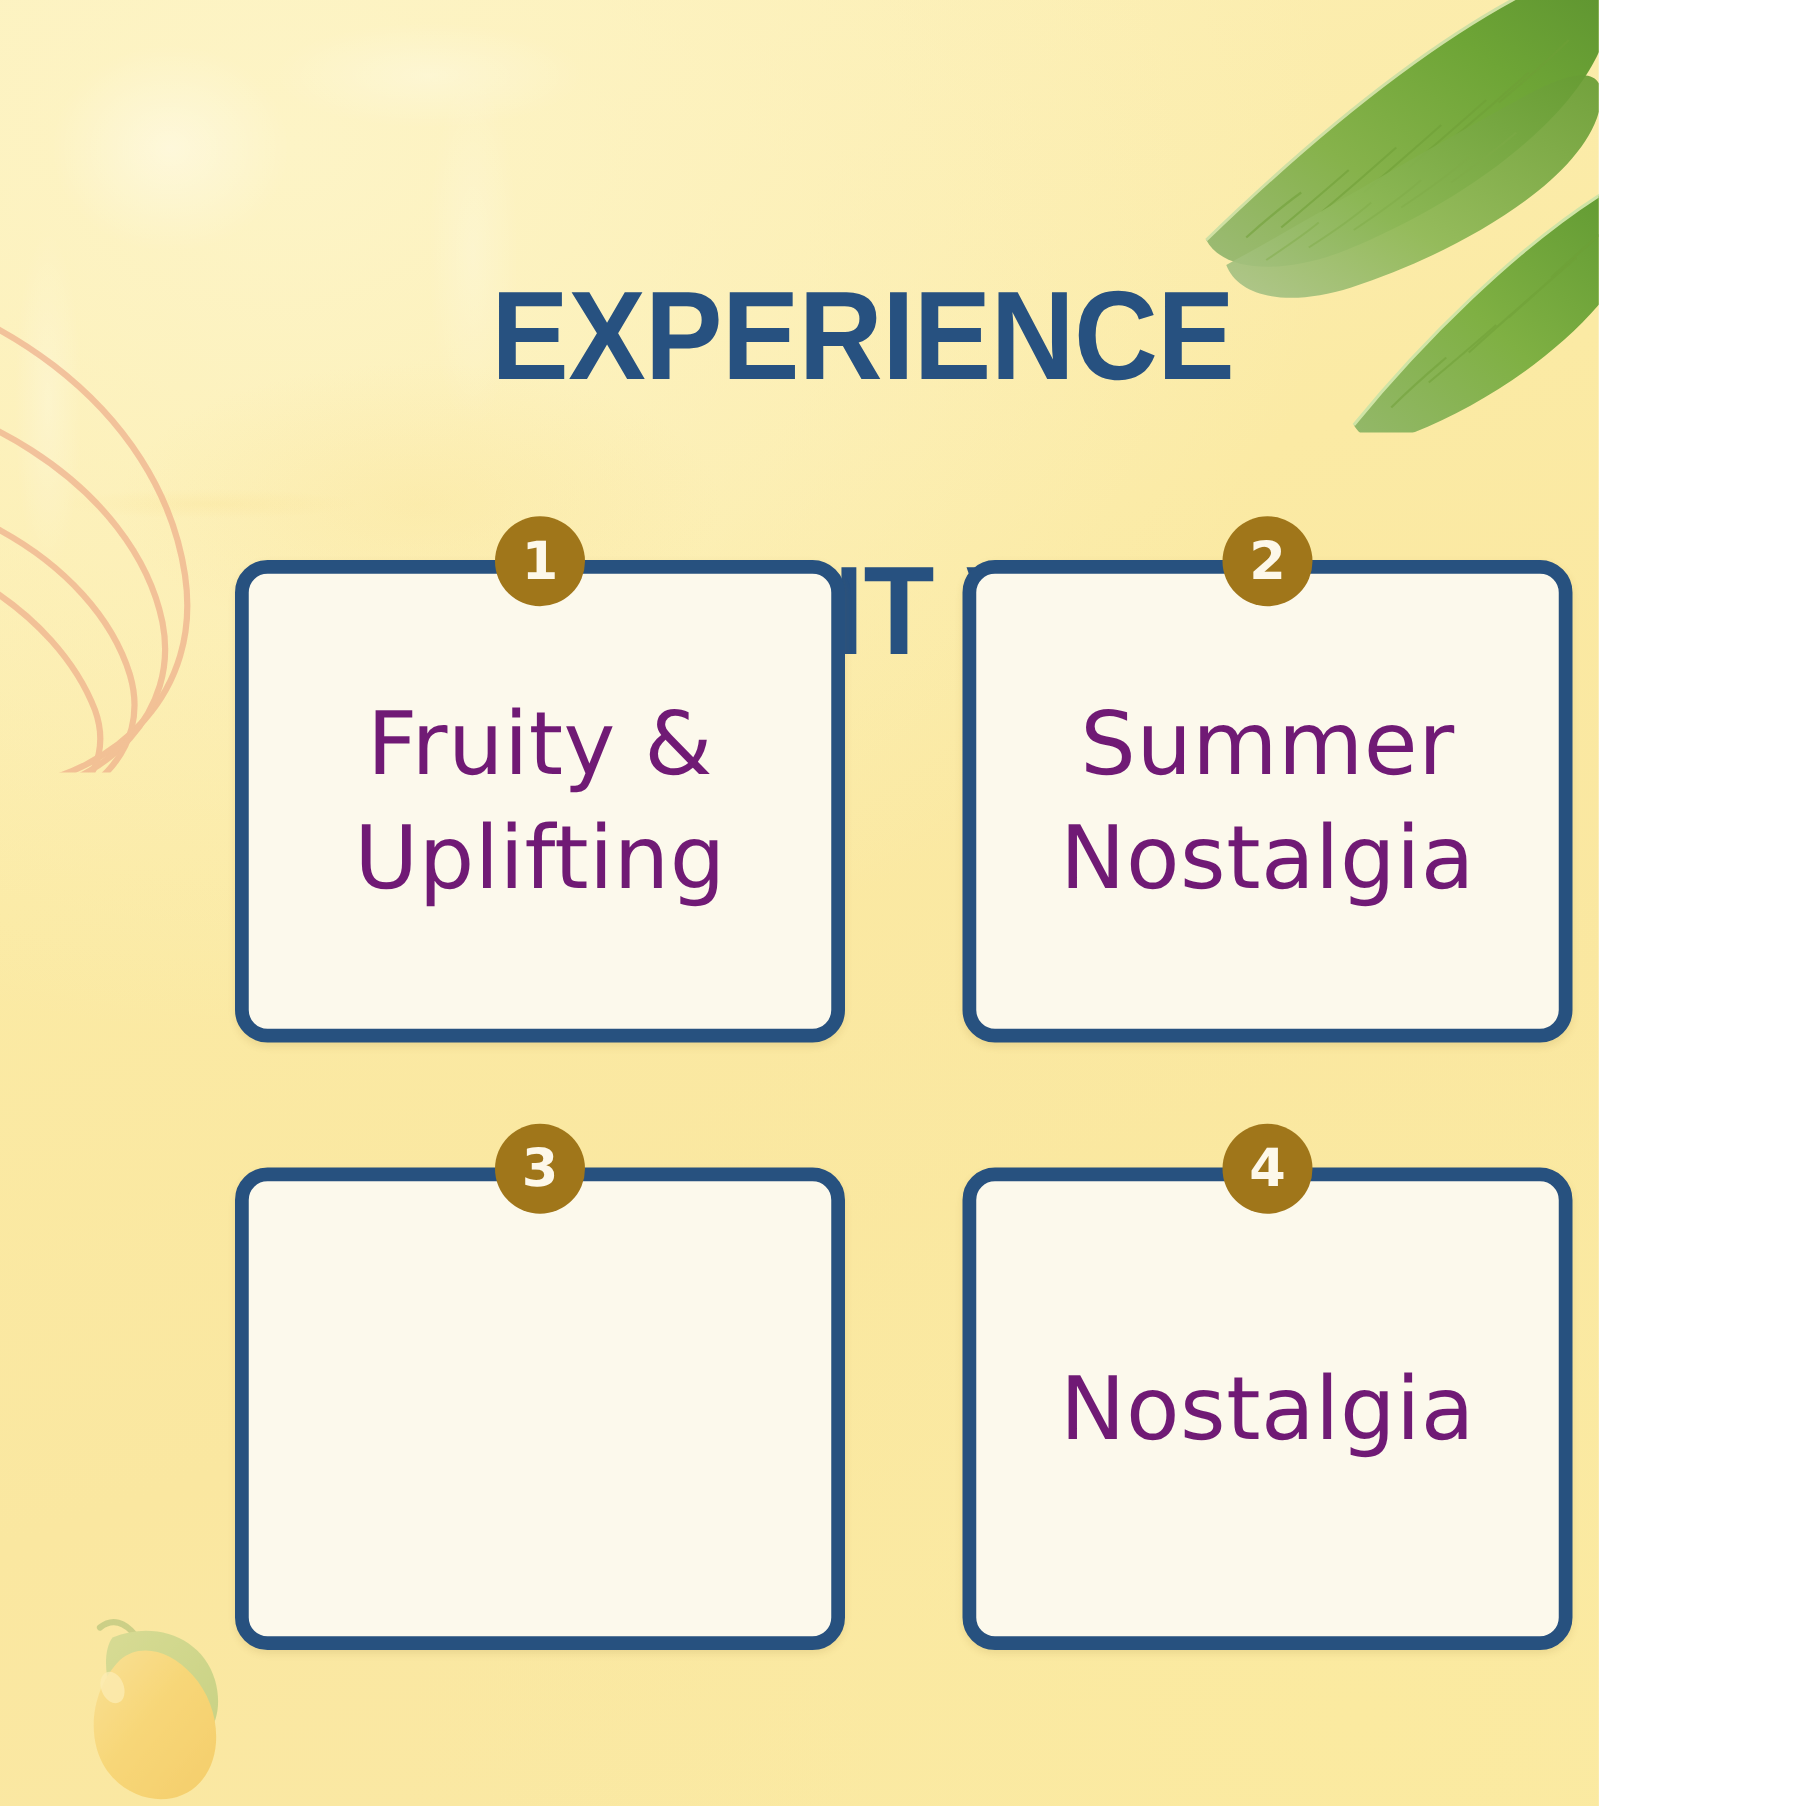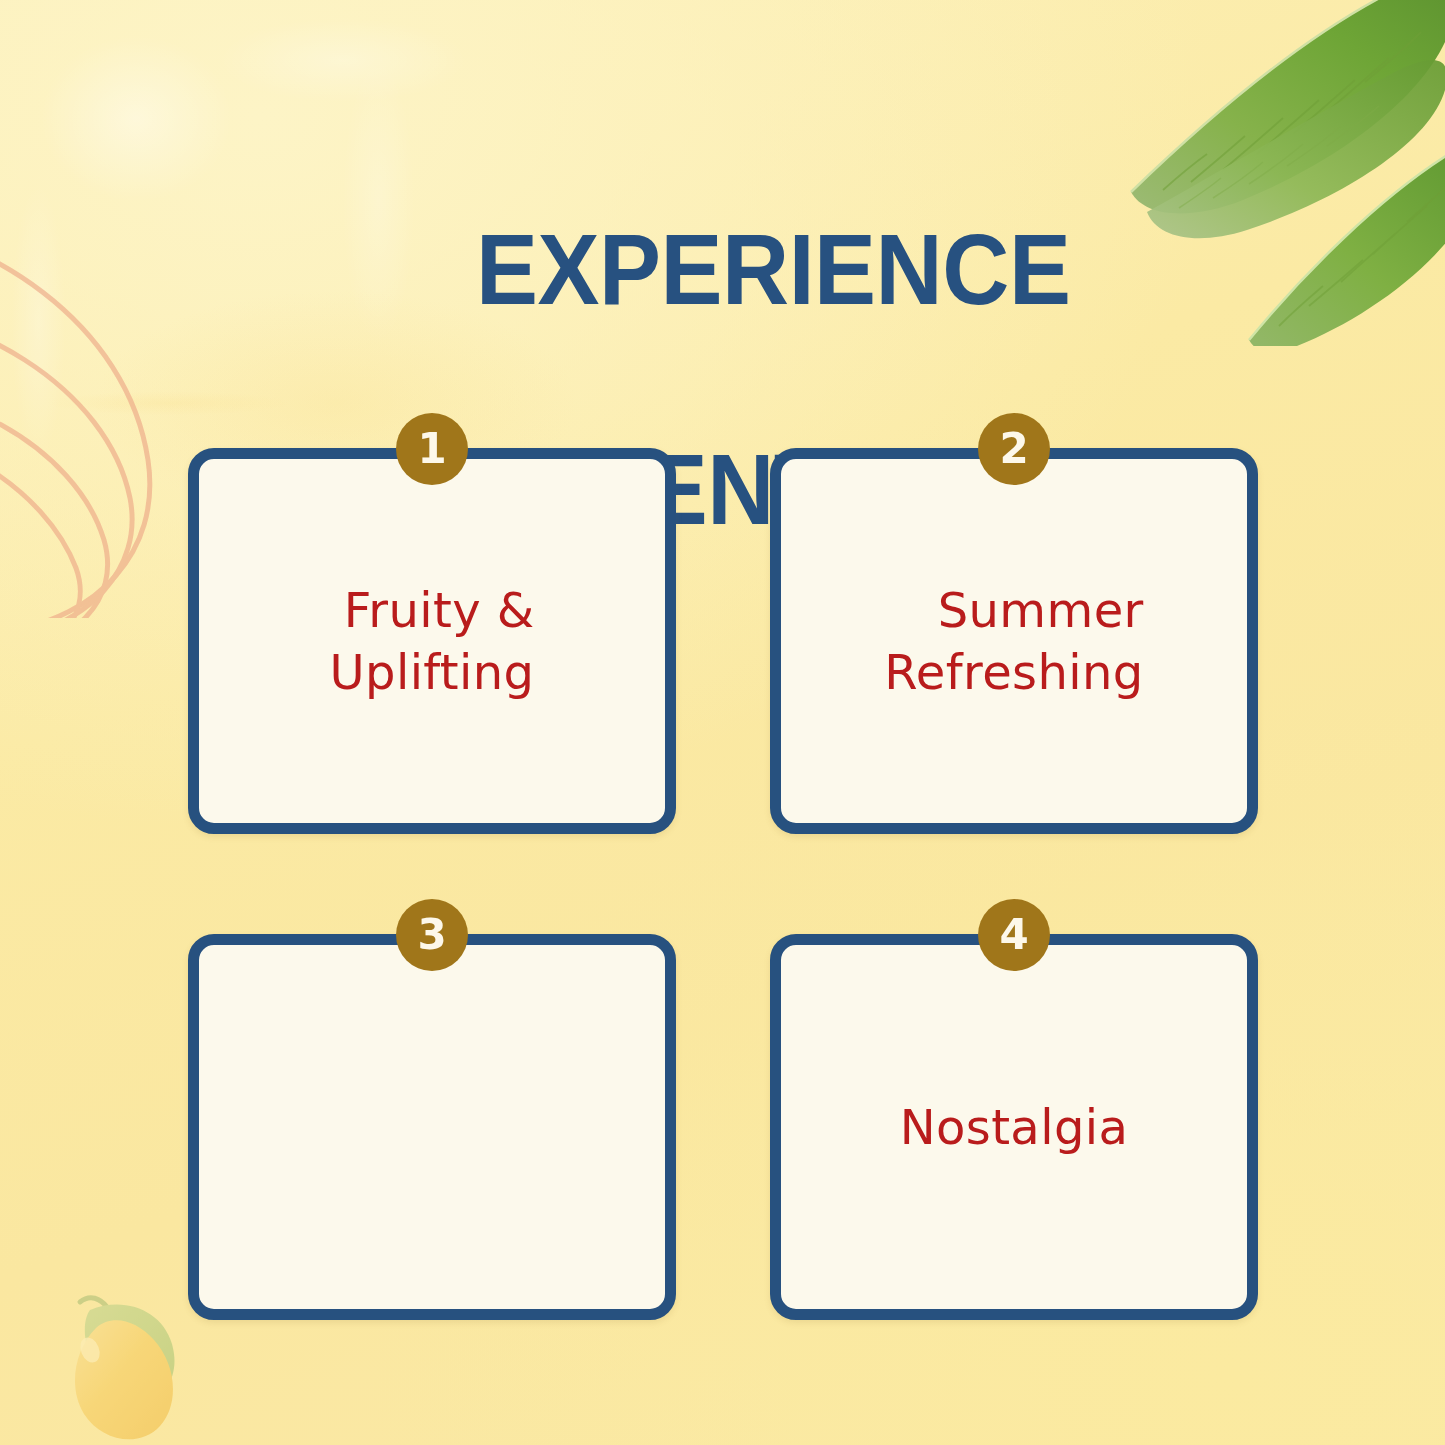--- a/index.html
+++ b/index.html
@@ -2,21 +2,21 @@
 <html><head>
 <meta charset="utf-8">
 <style>
   html, body {
     margin: 0;
     padding: 0;
     background: #ffffff;
   }
   #canvas {
     position: relative;
-    width: 1445px;
+    width: 1279px;
     height: 1445px;
     overflow: hidden;
     font-family: "Liberation Sans", sans-serif;
     background:
       radial-gradient(120% 90% at 18% 8%, #fdf4c6 0%, rgba(253,244,198,0) 55%),
       radial-gradient(100% 80% at 85% 95%, #fbeaa0 0%, rgba(251,234,160,0) 60%),
       linear-gradient(160deg, #fcf0b8 0%, #fbeaa4 38%, #fae7a0 65%, #fae9a6 100%);
   }
 
   
@@ -106,26 +106,26 @@
     border: 11px solid #27517f;
     border-radius: 26px;
     box-sizing: border-box;
     display: flex;
     align-items: center;
     justify-content: center;
     box-shadow: 0 3px 6px rgba(140,110,40,.13);
   }
 
   .card-label {
-    color: #b91c1c;
+    color: #701a75;
     font-family: "DejaVu Sans", sans-serif;
     font-weight: 400;
-    font-size: 48px;
+    font-size: 70px;
     line-height: 1.30;
-    text-align: right;
+    text-align: center;
     letter-spacing: .4px;
     padding: 0 18px;
     white-space: pre-line;
   }
 
   .badge {
     position: absolute;
     top: -46px;
     left: 50%;
     transform: translateX(-50%);
@@ -246,21 +246,21 @@
 
     <div class="card">
       <div class="badge">1</div>
       <div class="card-label">Fruity &amp;
 Uplifting</div>
     </div>
 
     <div class="card">
       <div class="badge">2</div>
       <div class="card-label">Summer
-Refreshing</div>
+Nostalgia</div>
     </div>
 
     <div class="card">
       <div class="badge">3</div>
     </div>
 
     <div class="card">
       <div class="badge">4</div>
       <div class="card-label">Nostalgia</div>
     </div>

